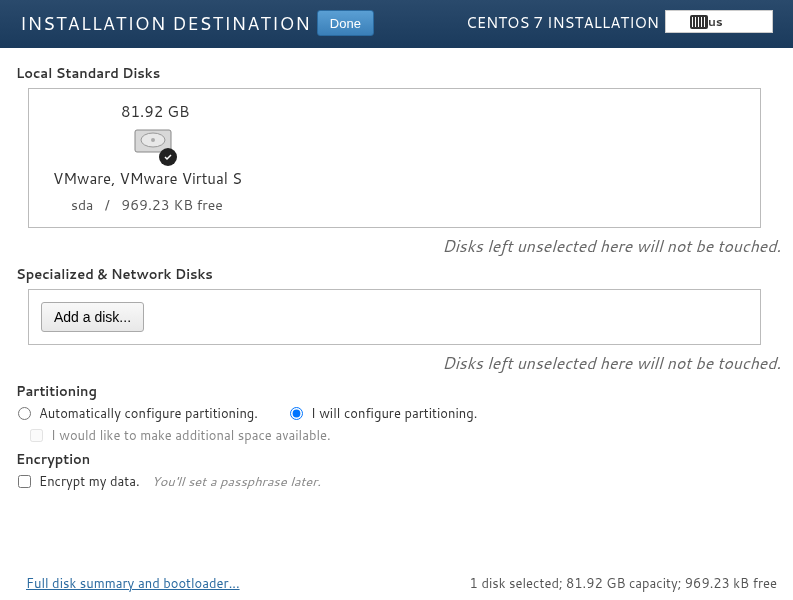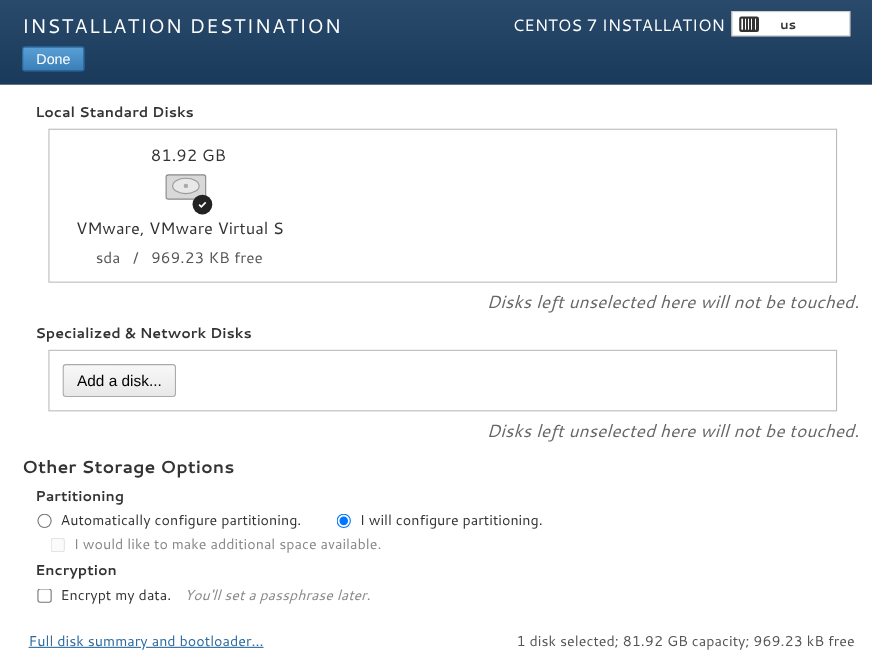--- a/index.html
+++ b/index.html
@@ -7,60 +7,60 @@
     
     .header {
       background: #1a3a5c;
       background: linear-gradient(to bottom, #2a4a6c 0%, #1a3a5c 100%);
       color: #fff;
       padding: 10px 20px 12px 20px;
       display: flex;
       justify-content: space-between;
       align-items: flex-start;
     }
-    .header-left { display: flex; flex-direction: column; gap: 6px; }
+    .header-left { display: flex; flex-direction: row; gap: 6px; }
     .header-title { font-size: 18px; font-weight: 400; letter-spacing: 1px; }
     .done-btn {
       background: linear-gradient(to bottom, #5a9fd4, #3a7fb8);
       border: 1px solid #2a6aa0;
       border-radius: 3px;
       color: #fff;
       padding: 3px 12px;
       font-size: 13px;
       cursor: pointer;
       width: fit-content;
     }
     .header-right { display: flex; gap: 6px; align-items: flex-end; }
     .header-subtitle { font-size: 15px; }
     .keyboard-indicator {
       background: #fff;
       border: 1px solid #ccc;
-      padding: 2px 6px;
-      display: flex;
-      align-items: center;
-      gap: 19px;
+      padding: 2px 24px;
+      display: flex;
+      align-items: center;
+      gap: 0;
       width: 108px;
     }
     .keyboard-icon {
       display: inline-block;
       width: 18px;
       height: 14px;
       background: #333;
       border-radius: 2px;
       position: relative;
     }
     .keyboard-icon::after {
       content: '';
       position: absolute;
       top: 2px; left: 2px; right: 2px; bottom: 2px;
       background: repeating-linear-gradient(to right, #fff 0 1px, #333 1px 3px), repeating-linear-gradient(to bottom, transparent 0 1px, #333 1px 4px);
     }
     .kb-label { color: #333; font-weight: bold; font-size: 12px; }
     
-    .content { padding: 10px 8px 0 20px; }
+    .content { padding: 10px 8px 0 4px; }
     
     .section-label { font-weight: bold; font-size: 13px; margin: 6px 0 6px 12px; }
     
     .disk-frame {
       border: 1px solid #bbb;
       border-radius: 0;
       margin: 0 24px;
       padding: 12px;
     }
     .disk-item {
@@ -182,21 +182,20 @@
     </div>
   </div>
   <div class="hint-text">Disks left unselected here will not be touched.</div>
 
   <div class="section-label">Specialized &amp; Network Disks</div>
   <div class="disk-frame">
     <button class="add-disk-btn">Add a disk...</button>
   </div>
   <div class="hint-text">Disks left unselected here will not be touched.</div>
 
-  <div class="options-title">Other Storage Options</div>
 
   <div class="sub-label">Partitioning</div>
   <div class="radio-row">
     <input type="radio" name="part" style="">
     <label>Automatically configure partitioning.</label>
     <input type="radio" name="part" checked="" style="">
     <label>I will configure partitioning.</label>
   </div>
   <div class="check-row indent">
     <input type="checkbox" disabled="" style="">

